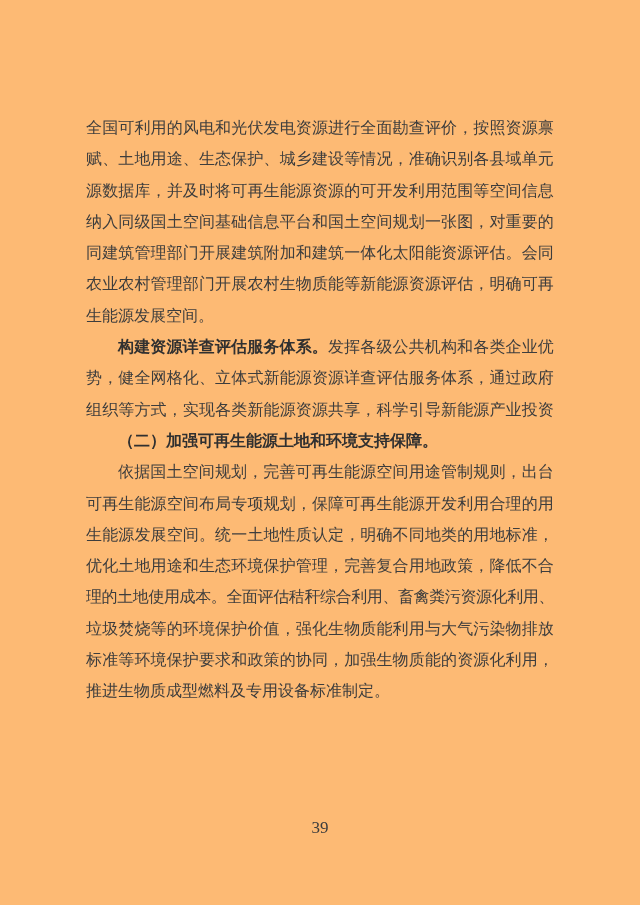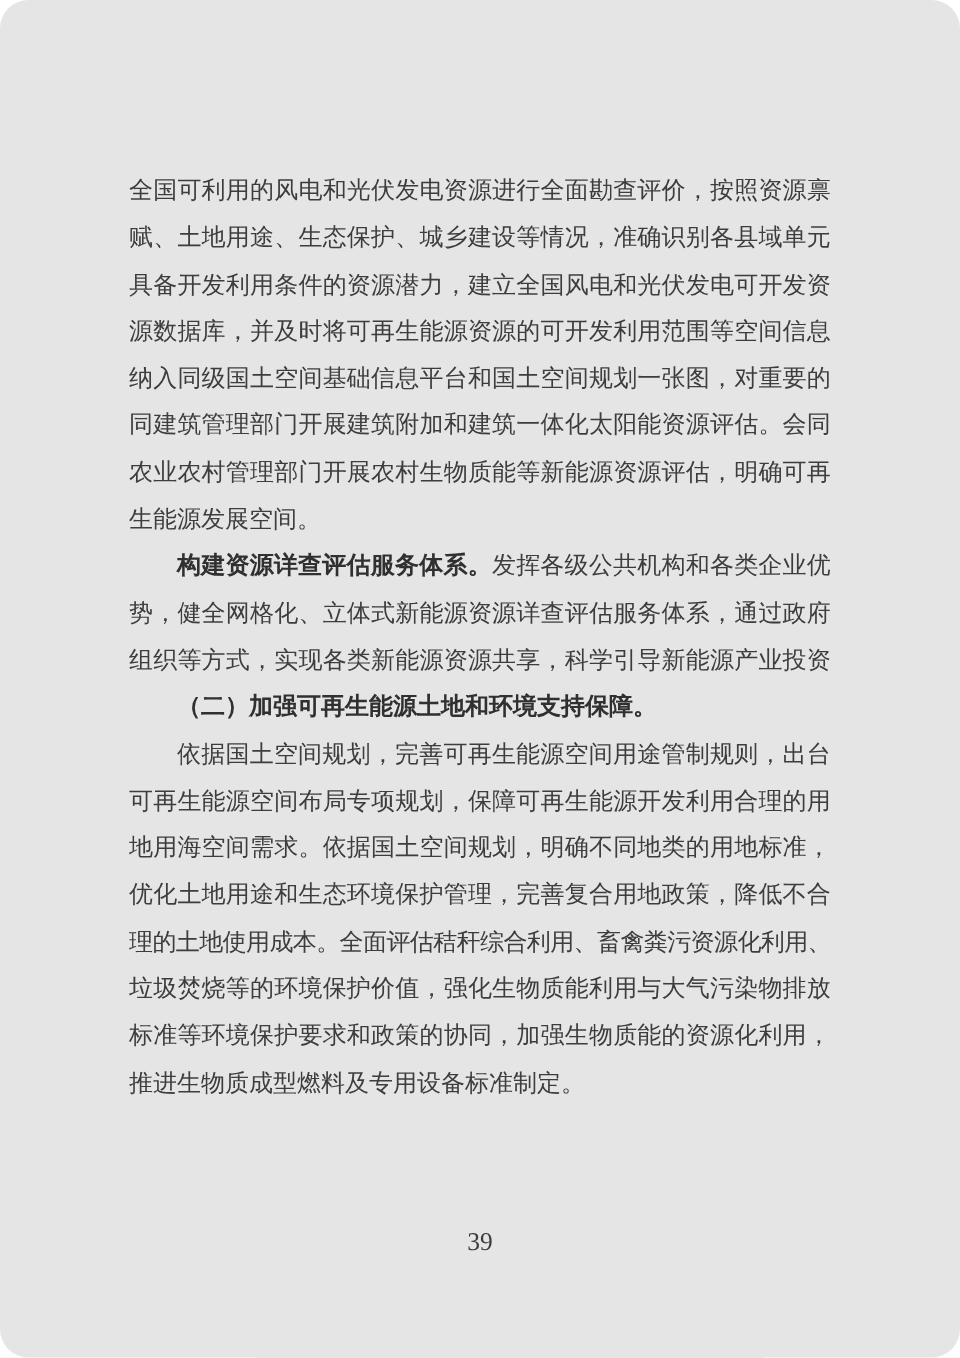--- a/index.html
+++ b/index.html
@@ -10,22 +10,21 @@
   body {
     width: 640px;
     height: 905px;
     position: relative;
     overflow: hidden;
     font-family: "Liberation Serif", "DejaVu Serif", serif;
   }
   .page {
     position: absolute;
     inset: 0;
-    background: #e5e5e5;
-    border-radius: 19px;
+    background: #fdba74;
   }
   .text-block {
     position: absolute;
     left: 86px;
     top: 112px;
     width: 468px;
     color: #3d3d3d;
     font-size: 16px;
     line-height: 31.3px;
   }
@@ -60,33 +59,32 @@
     margin-top: 16px;
   }
 </style>
 </head>
 <body>
 
 <div class="page">
   <div class="text-block" id="text-block">
       <div class="text-line" style="letter-spacing: 0.137931px;"><span>全国可利用的风电和光伏发电资源进行全面勘查评价，按照资源禀</span></div>
       <div class="text-line" style="letter-spacing: 0.137931px;"><span>赋、土地用途、生态保护、城乡建设等情况，准确识别各县域单元</span></div>
-      <div class="text-line" style="letter-spacing: 0.137931px;"><span>具备开发利用条件的资源潜力，建立全国风电和光伏发电可开发资</span></div>
       <div class="text-line" style="letter-spacing: 0.137931px;"><span>源数据库，并及时将可再生能源资源的可开发利用范围等空间信息</span></div>
       <div class="text-line" style="letter-spacing: 0.137931px;"><span>纳入同级国土空间基础信息平台和国土空间规划一张图，对重要的</span></div>
       <div class="text-line" style="letter-spacing: 0.137931px;"><span>同建筑管理部门开展建筑附加和建筑一体化太阳能资源评估。会同</span></div>
       <div class="text-line" style="letter-spacing: 0.137931px;"><span>农业农村管理部门开展农村生物质能等新能源资源评估，明确可再</span></div>
       <div class="text-line"><span>生能源发展空间。</span></div>
       <div class="text-line indent" style="letter-spacing: 0.148148px;"><span class="bold-lead">构建资源详查评估服务体系。</span><span>发挥各级公共机构和各类企业优</span></div>
       <div class="text-line" style="letter-spacing: 0.137931px;"><span>势，健全网格化、立体式新能源资源详查评估服务体系，通过政府</span></div>
       <div class="text-line" style="letter-spacing: 0.137931px;"><span>组织等方式，实现各类新能源资源共享，科学引导新能源产业投资</span></div>
       <div class="text-line indent heading"><span>（二）加强可再生能源土地和环境支持保障。</span></div>
       <div class="text-line indent" style="letter-spacing: 0.148148px;"><span>依据国土空间规划，完善可再生能源空间用途管制规则，出台</span></div>
       <div class="text-line" style="letter-spacing: 0.137931px;"><span>可再生能源空间布局专项规划，保障可再生能源开发利用合理的用</span></div>
-      <div class="text-line" style="letter-spacing: 0.137931px;"><span>地用海空间需求。依据国土空间规划，明确不同地类的用地标准，</span></div>
+      <div class="text-line" style="letter-spacing: 0.137931px;"><span>生能源发展空间。统一土地性质认定，明确不同地类的用地标准，</span></div>
       <div class="text-line" style="letter-spacing: 0.137931px;"><span>优化土地用途和生态环境保护管理，完善复合用地政策，降低不合</span></div>
       <div class="text-line" style="letter-spacing: -0.4px;"><span>理的土地使用成本。全面评估秸秆综合利用、畜禽粪污资源化利用、</span></div>
       <div class="text-line" style="letter-spacing: 0.137931px; font-family: Liberation Serif, serif;"><span>垃圾焚烧等的环境保护价值，强化生物质能利用与大气污染物排放</span></div>
       <div class="text-line" style="letter-spacing: 0.137931px;"><span>标准等环境保护要求和政策的协同，加强生物质能的资源化利用，</span></div>
       <div class="text-line"><span>推进生物质成型燃料及专用设备标准制定。</span></div>
     </div>
   <div class="page-footer">39</div>
 </div>
 
 </body></html>

